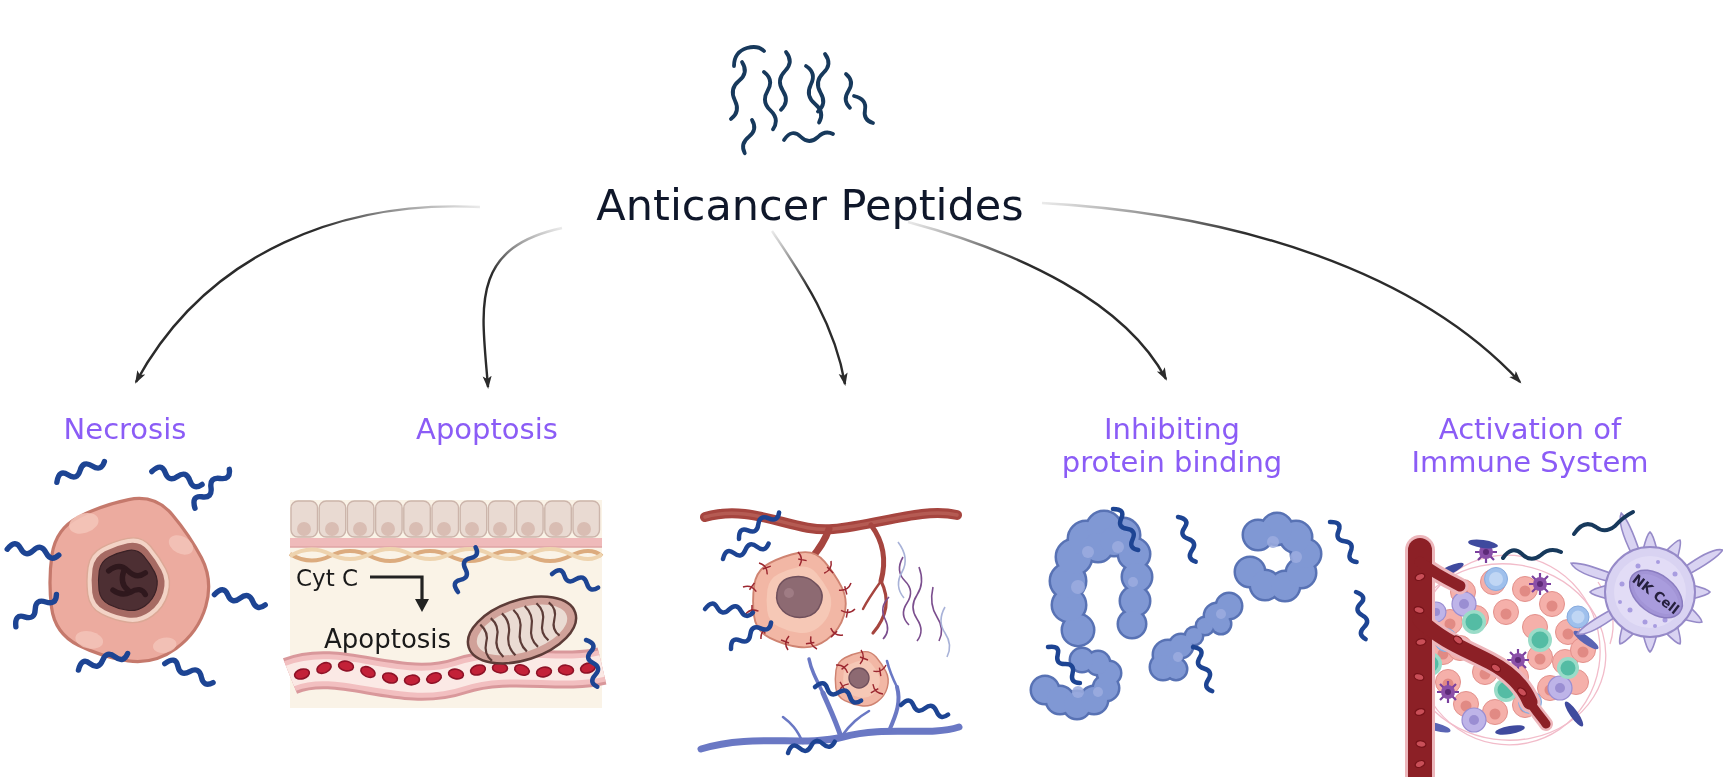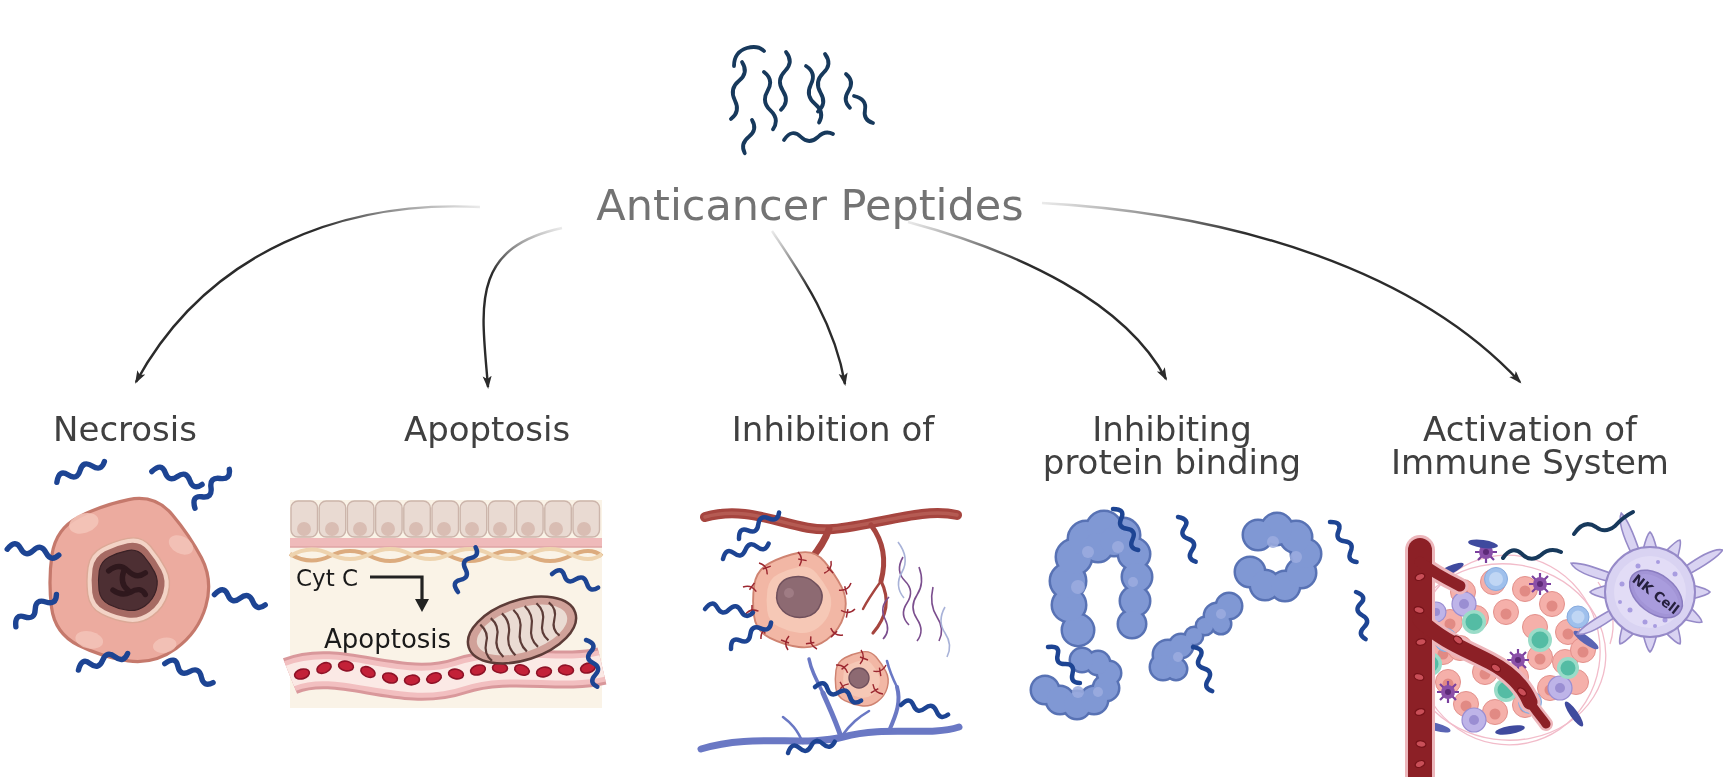--- a/index.html
+++ b/index.html
@@ -1,24 +1,24 @@
 <!DOCTYPE html>
 <html><head>
 <meta charset="utf-8">
 <style>
   html,body{margin:0;padding:0;background:#fff;}
   .canvas{position:relative;width:1723px;height:777px;background:#ffffff;overflow:hidden;
           font-family:"DejaVu Sans","Liberation Sans",sans-serif;}
   .canvas svg{overflow:visible;}
   .title{position:absolute;left:810px;top:181px;transform:translateX(-50%);
-         font-size:43px;line-height:48px;color:#737373;white-space:nowrap;}
+         font-size:43px;line-height:48px;color:#0f172a;white-space:nowrap;}
   .arrows{position:absolute;left:0;top:0;}
   .top-icon{position:absolute;left:728px;top:40px;}
   .branch-label{position:absolute;top:413px;transform:translateX(-50%);
-                text-align:center;font-size:34px;line-height:33px;color:#404040;white-space:nowrap;}
+                text-align:center;font-size:29px;line-height:33px;color:#8b5cf6;white-space:nowrap;}
   .lb1{left:125px;} .lb2{left:487px;} .lb3{left:833px;} .lb4{left:1172px;} .lb5{left:1530px;}
   .panel{position:absolute;}
   .p-necrosis{left:12px;top:478px;}
   .p-apoptosis{left:290px;top:500px;}
   .p-angio{left:693px;top:497px;}
   .p-protein{left:1018px;top:497px;}
   .p-immune{left:1278px;top:492px;}
   .svgtext{font-family:"DejaVu Sans","Liberation Sans",sans-serif;}
 </style>
 </head>
@@ -93,21 +93,21 @@
     </g>
   </svg>
 
   <div class="branch-label lb1">
     <span>Necrosis</span>
   </div>
   <div class="branch-label lb2">
     <span>Apoptosis</span>
   </div>
   <div class="branch-label lb3">
-    <span>Inhibition of</span><br>
+    <br>
   </div>
   <div class="branch-label lb4">
     <span>Inhibiting</span><br>
     <span>protein binding</span>
   </div>
   <div class="branch-label lb5">
     <span>Activation of</span><br>
     <span>Immune System</span>
   </div>
 

